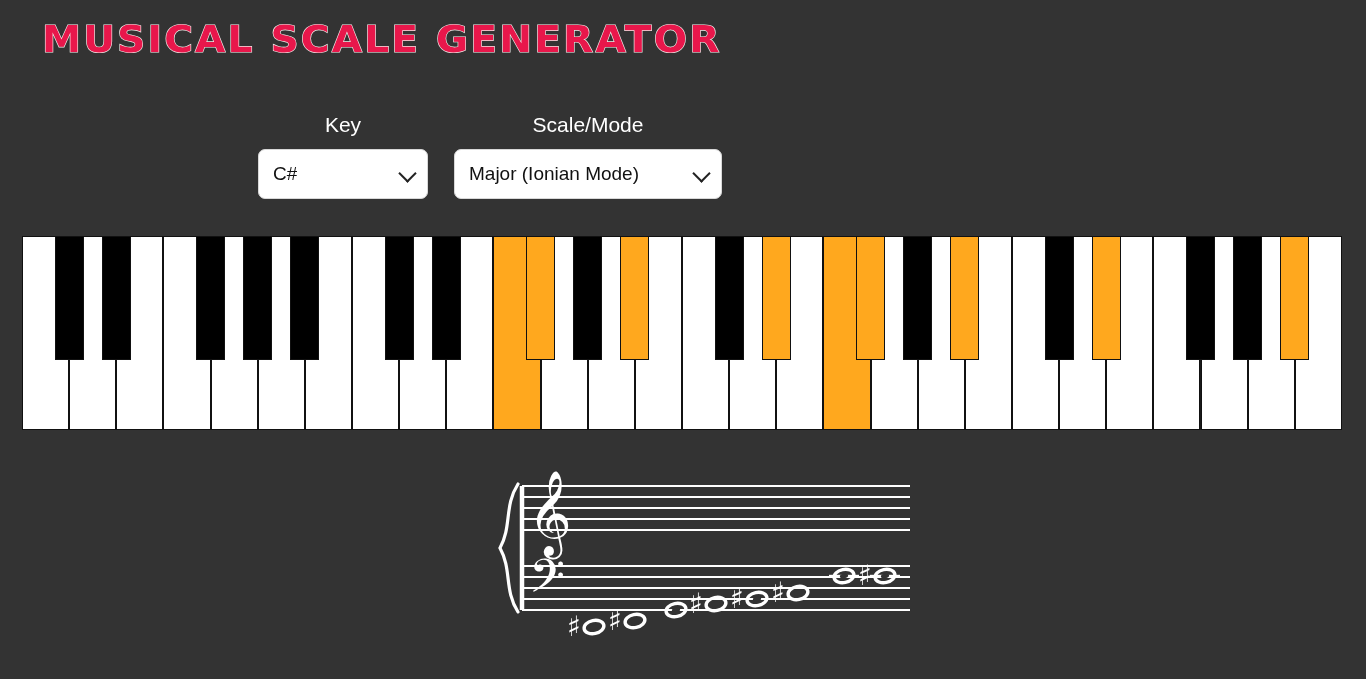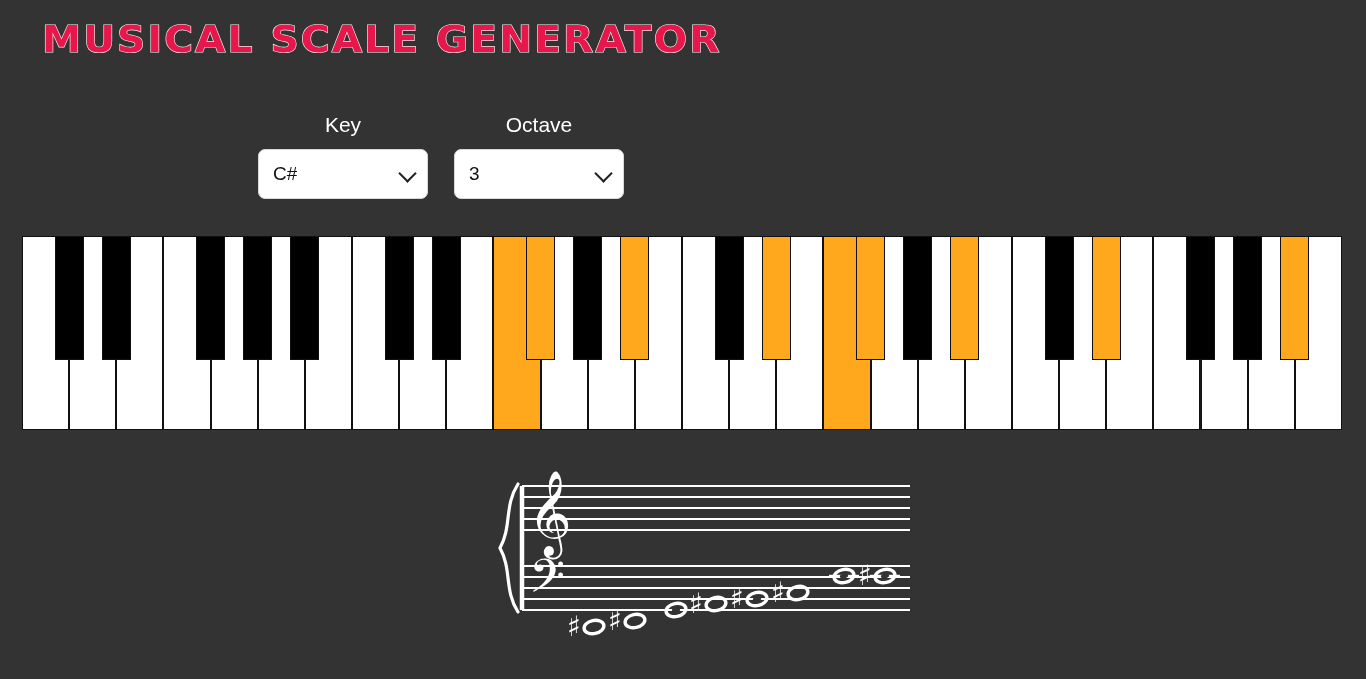--- a/index.html
+++ b/index.html
@@ -127,28 +127,28 @@
 <div id="controls">
 
   <div class="control-group">
     <div class="control-label">Key</div>
     <div class="select-box" id="key-select">
       <span class="sel-value">C#</span>
       <span class="chev"></span>
     </div>
   </div>
 
-
   <div class="control-group">
-    <div class="control-label">Octave</div>
-    <div class="select-box" id="octave-select">
-      <span class="sel-value">3</span>
+    <div class="control-label">Scale/Mode</div>
+    <div class="select-box" id="scale-select">
+      <span class="sel-value">Major (Ionian Mode)</span>
       <span class="chev"></span>
     </div>
   </div>
+
 
 </div>
 
 <div id="piano">
     <div class="white-key" style="left: 0px; width: 47.14px;"></div>
     <div class="white-key" style="left: 47.14px; width: 47.14px;"></div>
     <div class="white-key" style="left: 94.28px; width: 47.14px;"></div>
     <div class="white-key" style="left: 141.42px; width: 47.14px;"></div>
     <div class="white-key" style="left: 188.56px; width: 47.14px;"></div>
     <div class="white-key" style="left: 235.7px; width: 47.14px;"></div>

